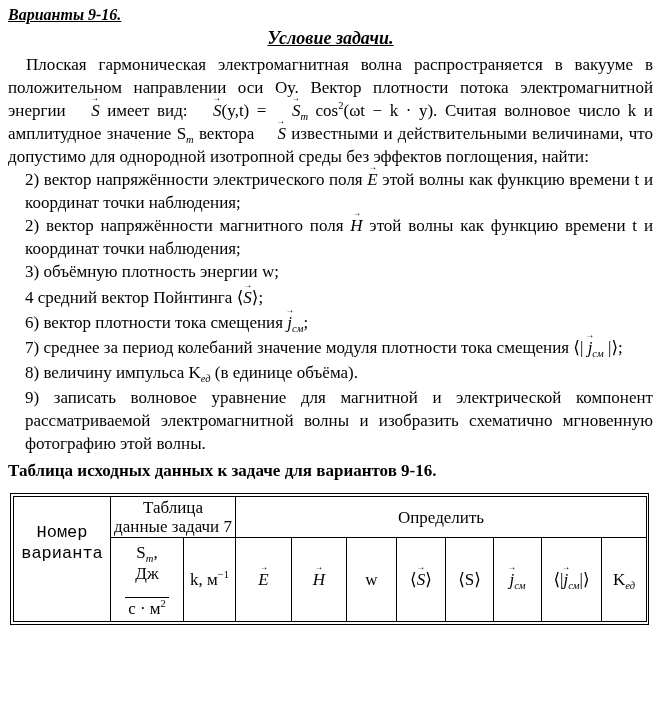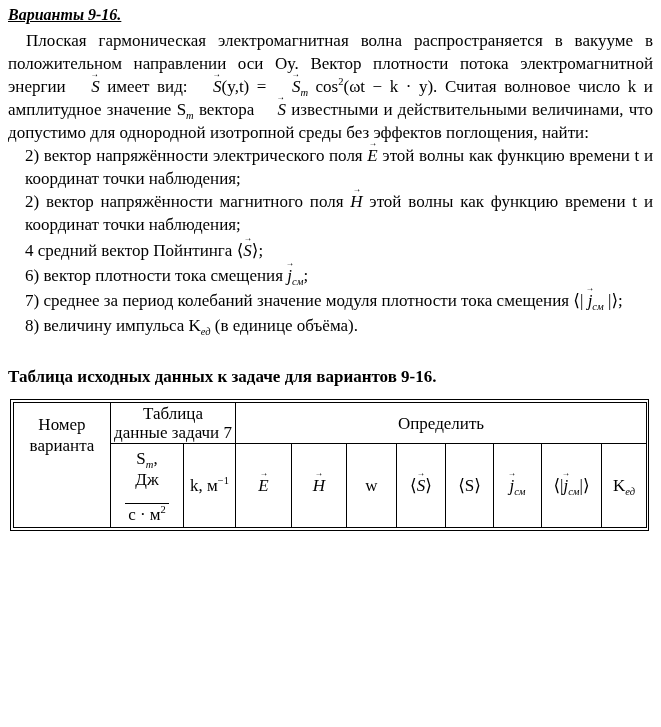--- a/index.html
+++ b/index.html
@@ -42,61 +42,66 @@
   .vec .arr {
     position:absolute; top:-0.60em; left:52%;
     transform:translateX(-50%) scaleX(0.85);
     font-size:0.58em; font-style:normal; line-height:1;
   }
 
   .frac { display:inline-block; vertical-align:middle; text-align:center; line-height:1.15; }
   .frac .num { display:block; border-bottom:1px solid #000; padding:0 3px 13px 3px; }
   .frac .den { display:block; padding:1px 3px 0 3px; }
 
-  .table-caption { font-weight:bold; margin-top:28px; }
+  .table-caption { font-weight:bold; margin-top:4px; }
 
   .table-wrap {
     border:1px solid #000; padding:2px;
     margin-top:11px; margin-left:2px;
     width:633px; box-sizing:content-box;
   }
   table {
     border-collapse:collapse; table-layout:fixed;
     width:633px; border:1px solid #000;
   }
   td {
     border:1px solid #000; text-align:center;
     padding:1px 2px; overflow:hidden;
   }
   tr.r1 { height:40px; }
   tr.r2 { height:84px; }
-  td.varnum { vertical-align:top; padding-top:11px; line-height:21px; }
+  td.varnum { vertical-align:top; padding-top:25px; line-height:21px;font-family:Liberation Mono, monospace; }
   td.grp { vertical-align:middle; line-height:19px; }
   tr.r2 td { vertical-align:middle; font-size:17px; }
   .hline { display:block; }
 </style>
 </head>
 <body>
 
 <div class="page">
 
   <div>
     <span class="doc-title">Варианты 9-16.</span>
   </div>
 
+  <div class="section-heading">
+    <span>Условие задачи.</span>
+  </div>
 
   <p class="intro" style="margin:3px 0 0 0;">Плоская гармоническая электромагнитная волна распространяется в вакууме в положительном направлении оси <span class="it">Oy</span>. Вектор плотности потока электромагнитной энергии <span class="vec"><span class="arr">→</span><span>S</span></span> имеет вид: <span class="vec"><span class="arr">→</span><span>S</span></span><span class="it">(y,t)</span> = <span class="vec"><span class="arr">→</span><span>S</span></span><sub>m</sub> cos<sup>2</sup>(<span class="it">ωt − k · y</span>). Считая волновое число <span class="it">k</span> и амплитудное значение <span class="it">S</span><sub>m</sub> вектора <span class="vec"><span class="arr">→</span><span>S</span></span> известными и действительными величинами, что допустимо для однородной  изотропной среды без  эффектов поглощения, найти:</p>
 
   <div class="items">
     <div class="item">2) вектор напряжённости электрического поля  <span class="vec"><span class="arr">→</span><span>E</span></span> этой волны как функцию времени <span class="it">t</span>  и координат  точки наблюдения;</div>
     <div class="item">2) вектор напряжённости магнитного поля <span class="vec"><span class="arr">→</span><span>H</span></span> этой волны как функцию времени <span class="it">t</span>  и координат  точки наблюдения;</div>
+    <div class="item">3) объёмную плотность энергии  <span class="it">w</span>;</div>
     <div class="item sp3">4  средний вектор Пойнтинга ⟨<span class="vec"><span class="arr">→</span><span>S</span></span>⟩;</div>
     <div class="item sp5">6)  вектор плотности тока смещения  <span class="vec"><span class="arr">→</span><span>j</span></span><sub>см</sub>;</div>
     <div class="item sp5">7)  среднее за период колебаний значение модуля плотности тока смещения ⟨| <span class="vec"><span class="arr">→</span><span>j</span></span><sub>см</sub> |⟩;</div>
     <div class="item sp5">8) величину импульса <span class="it">K</span><sub>ед</sub> (в единице объёма).</div>
+    <div class="item sp5">9)  записать волновое уравнение для магнитной и электрической компонент рассматриваемой электромагнитной волны и изобразить схематично мгновенную фотографию этой волны.</div>
   </div>
 
   <div class="table-caption">Таблица исходных данных к задаче для вариантов 9-16.</div>
 
   <div class="table-wrap">
     <table>
       <colgroup>
         <col style="width:97px">
           <col style="width:73px">
           <col style="width:52px">

